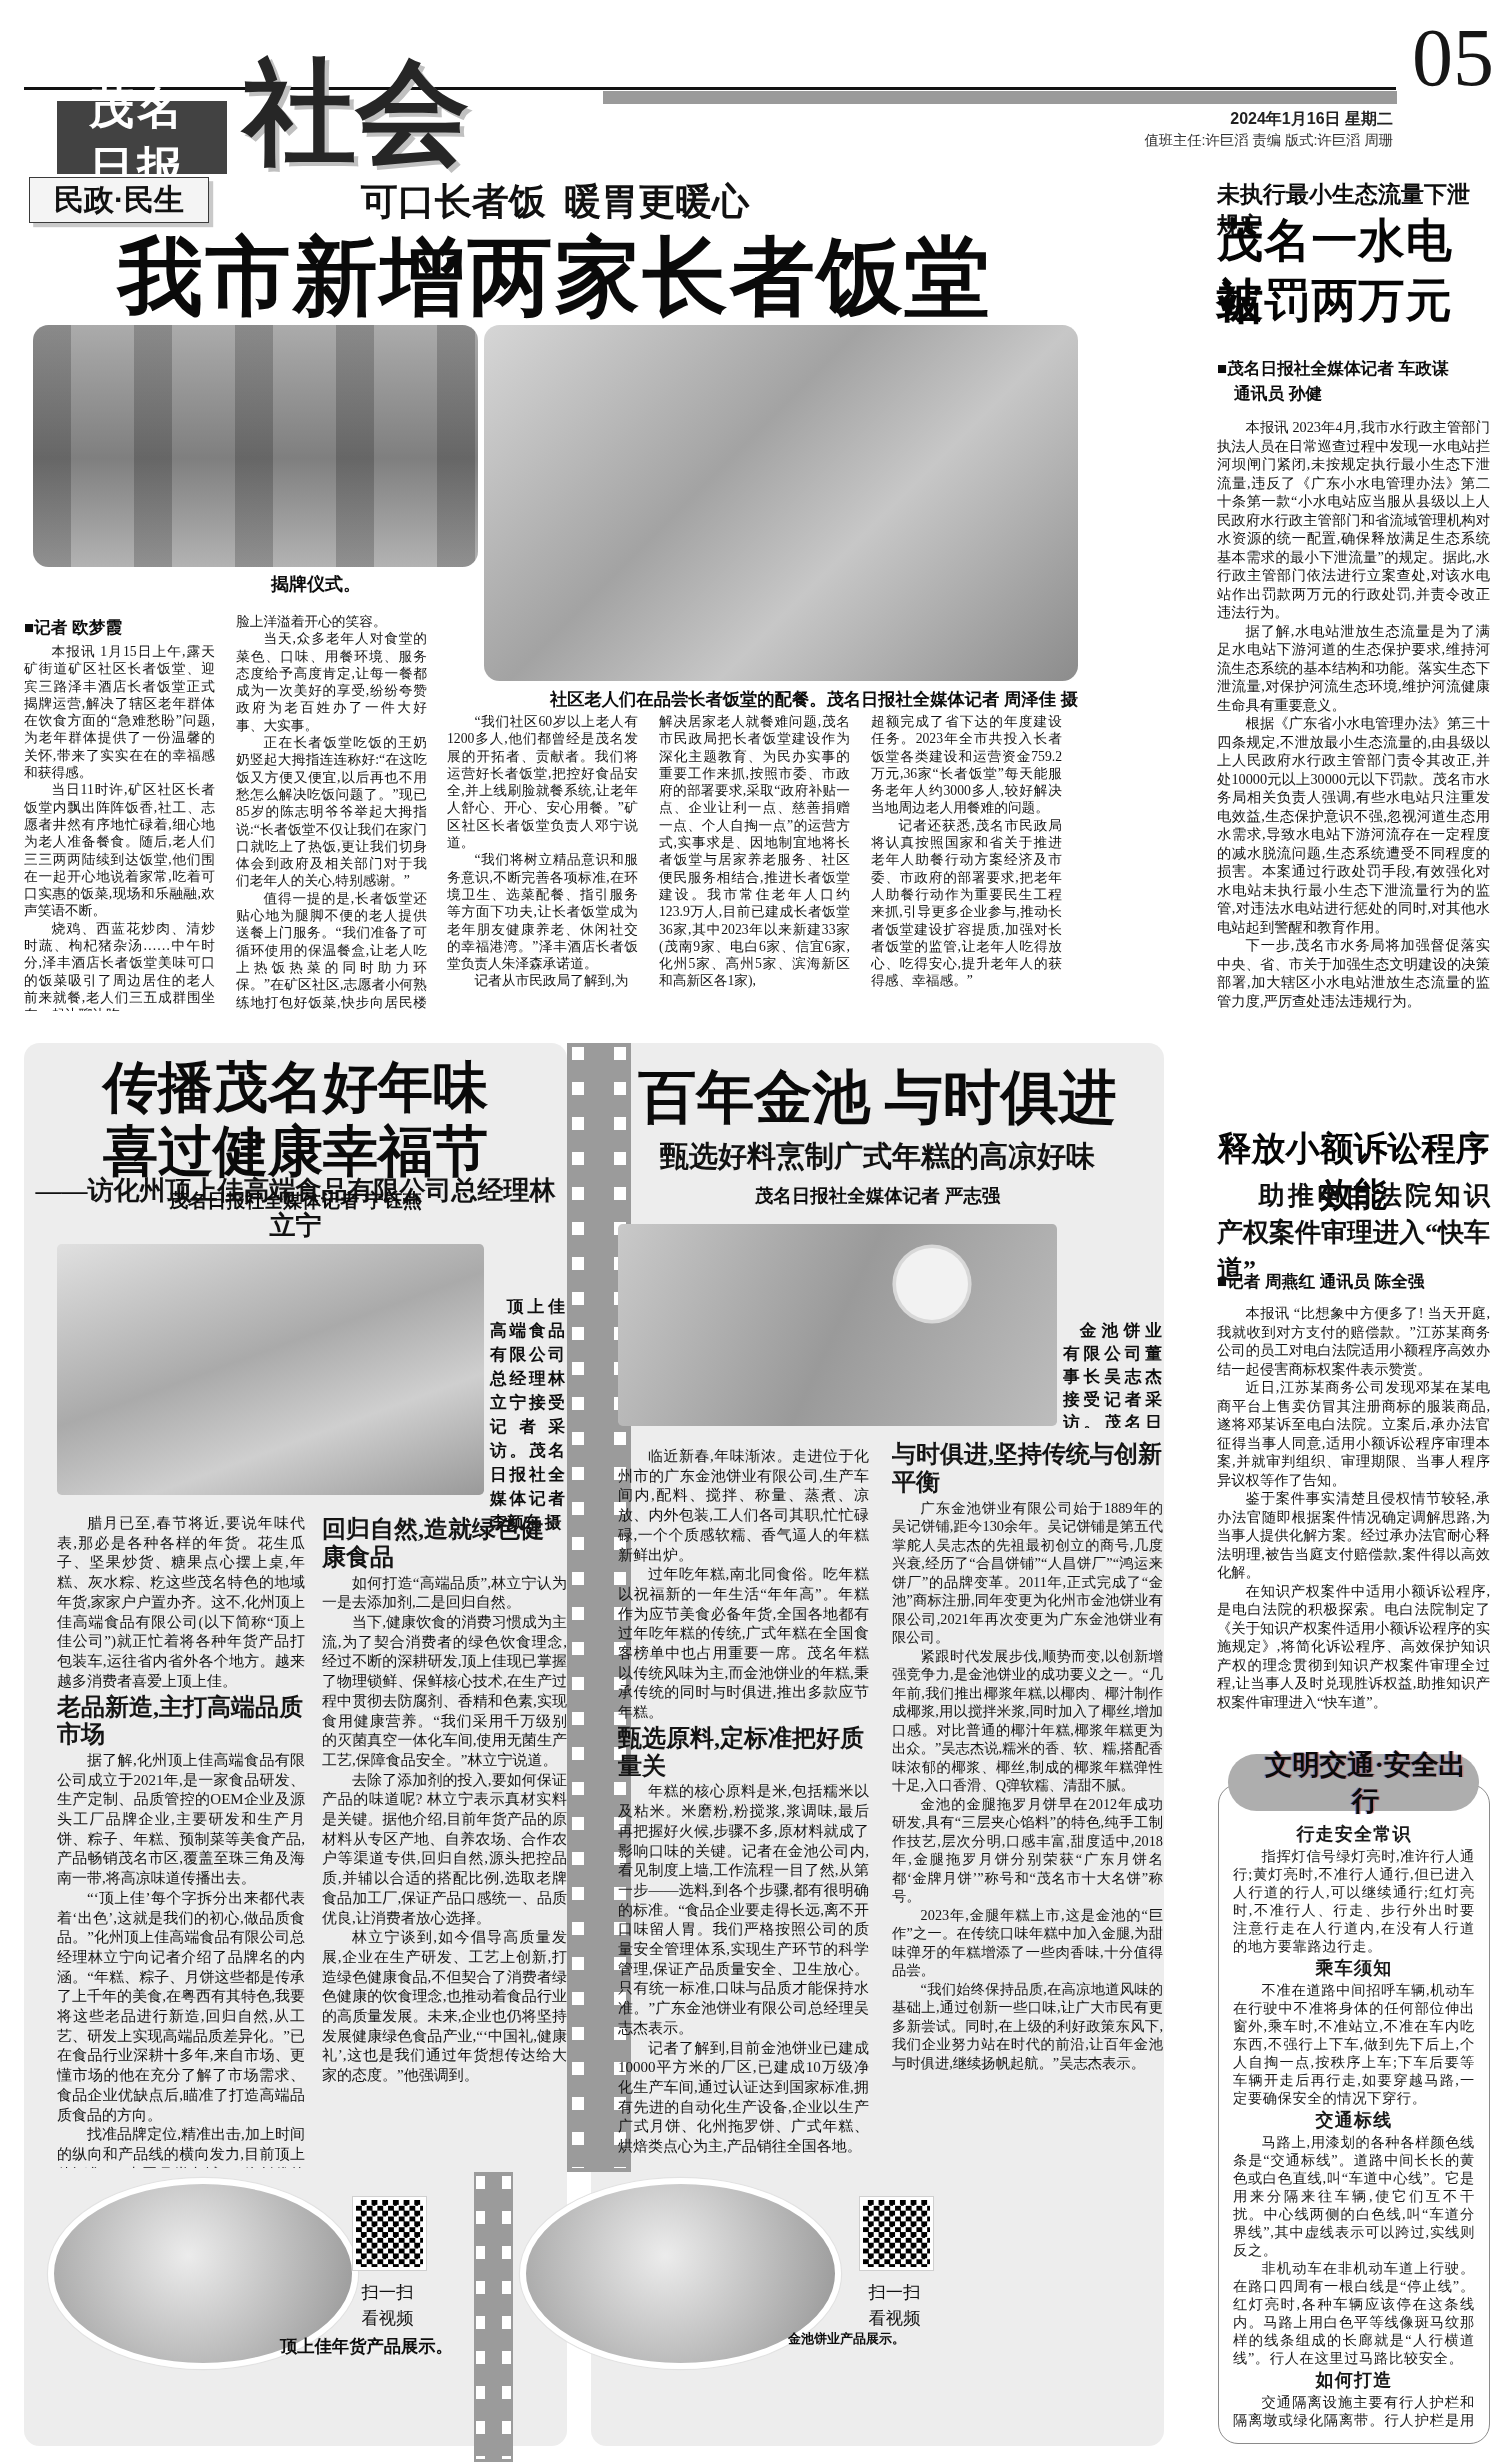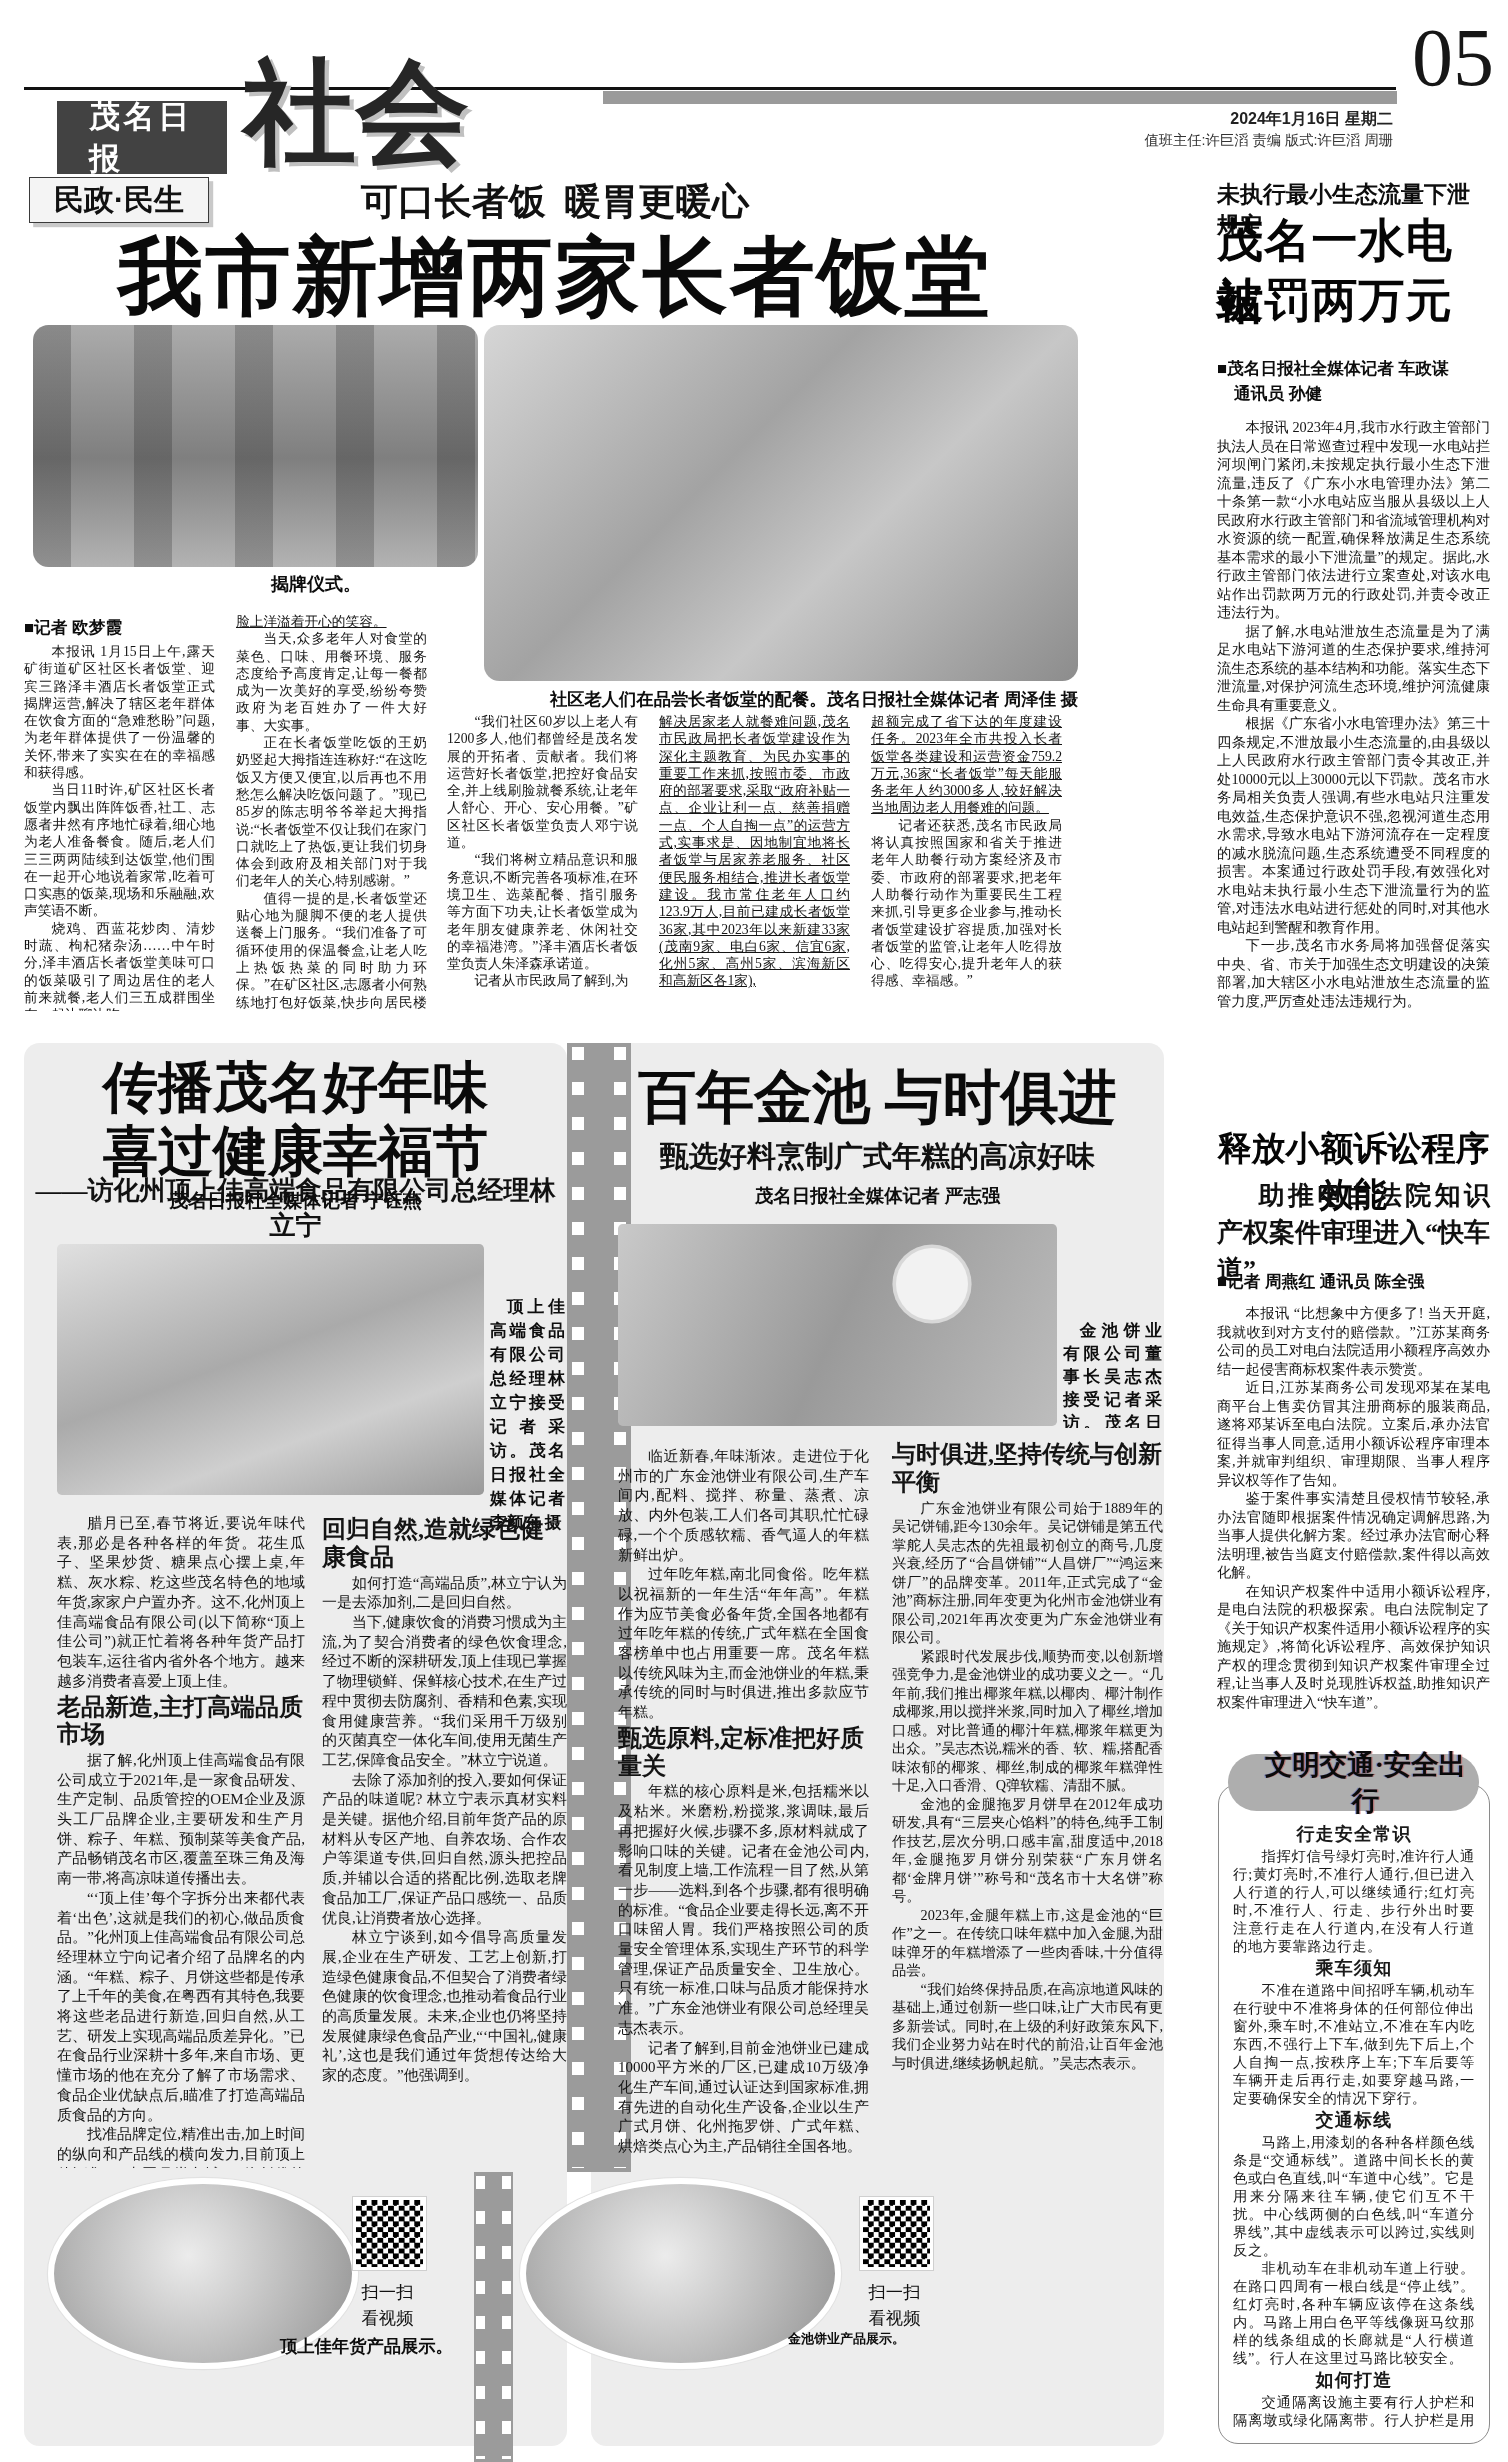--- a/index.html
+++ b/index.html
@@ -4,21 +4,21 @@
 <style>
   html,body{margin:0;padding:0;}
   body{width:1508px;height:2462px;position:relative;background:#ffffff;overflow:hidden;
        font-family:"Liberation Serif",serif;color:#1a1a1a;}
   .abs{position:absolute;}
   .serif{font-family:"Liberation Serif",serif;}
   .sans{font-family:"Liberation Sans",sans-serif;}
   .center{text-align:center;}
   .colbody{font-size:13.7px;line-height:17.3px;text-align:justify;overflow:hidden;color:#141414;}
   .colbody p{margin:0;text-indent:2em;}
-  .colbody p.noind{text-indent:0;text-decoration:underline;}
+  .colbody p.noind{text-indent:0;}
   .colbody p.subhead{text-indent:0;text-align:left;font-weight:bold;
        font-family:Liberation Serif, serif;font-size:24px;line-height:27.4px;padding:2.4px 0;}
   .feat .colbody{font-size:15px;line-height:19.7px;}
   .rightbar .colbody{font-size:14.3px;line-height:18.5px;}
   .cap{font-family:"Liberation Sans",sans-serif;font-weight:bold;color:#0d0d0d;}
   .ph{border-radius:15.5px;}
   .ph1{background:linear-gradient(180deg,#ababab,#7f7f7f 55%,#b3b3b3),
        repeating-linear-gradient(90deg,rgba(30,30,30,.22) 0 38px,rgba(255,255,255,0) 38px 101px);
        background-blend-mode:multiply;}
   .ph2{background:linear-gradient(135deg,#d6d6d6,#a3a3a3 40%,#c7c7c7 62%,#8c8c8c);}
@@ -45,21 +45,21 @@
 <body>
 
 <div class="abs" style="left:24px;top:87px;width:1372px;height:3px;background:#111;"></div>
 <div class="abs" style="left:603px;top:91px;width:794px;height:12.5px;background:#9a9a9a;"></div>
 
 <div class="abs serif" style="left:1393px;top:10.7px;width:101px;font-size:82px;font-weight:400;color:#161616;text-align:right;">05</div>
 <div class="abs sans" style="left:835px;top:109px;width:558px;font-size:16px;font-weight:bold;text-align:right;color:#222;">2024年1月16日 星期二</div>
 <div class="abs sans" style="left:835px;top:131px;width:558px;font-size:14.3px;text-align:right;color:#333;">值班主任:许巨滔 责编 版式:许巨滔 周珊</div>
 
 <div class="abs" style="left:57px;top:101px;width:170px;height:73px;background:#424242;display:flex;align-items:center;justify-content:center;">
-  <span class="serif" style="color:#fff;font-size:31px;font-weight:bold;letter-spacing:3.6px;margin-left:32px;">茂名日报</span>
+  <span class="serif" style="color:#fff;font-size:45px;font-weight:bold;letter-spacing:3.6px;margin-left:32px;">茂名日报</span>
 </div>
 <div class="abs serif" style="left:57px;top:179px;width:170px;text-align:center;font-size:15px;letter-spacing:1.2px;color:#2e2e2e;">MAOMING DAILY</div>
 
 <div class="abs serif" style="left:243px;top:53px;font-size:113px;font-weight:bold;color:#262626;line-height:119px;
             text-shadow:4.2px 4.2px 0 #c0c0c0;">社会</div>
 
 <div class="abs sans" style="left:29px;top:177px;width:178px;height:44px;border:1.8px solid #3a3a3a;background:#f4f4f4;
             box-shadow:4.2px 4.2px 0 #c9c9c9;display:flex;align-items:center;justify-content:center;">
   <span style="font-size:30px;font-weight:bold;color:#111;">民政·民生</span>
 </div>

